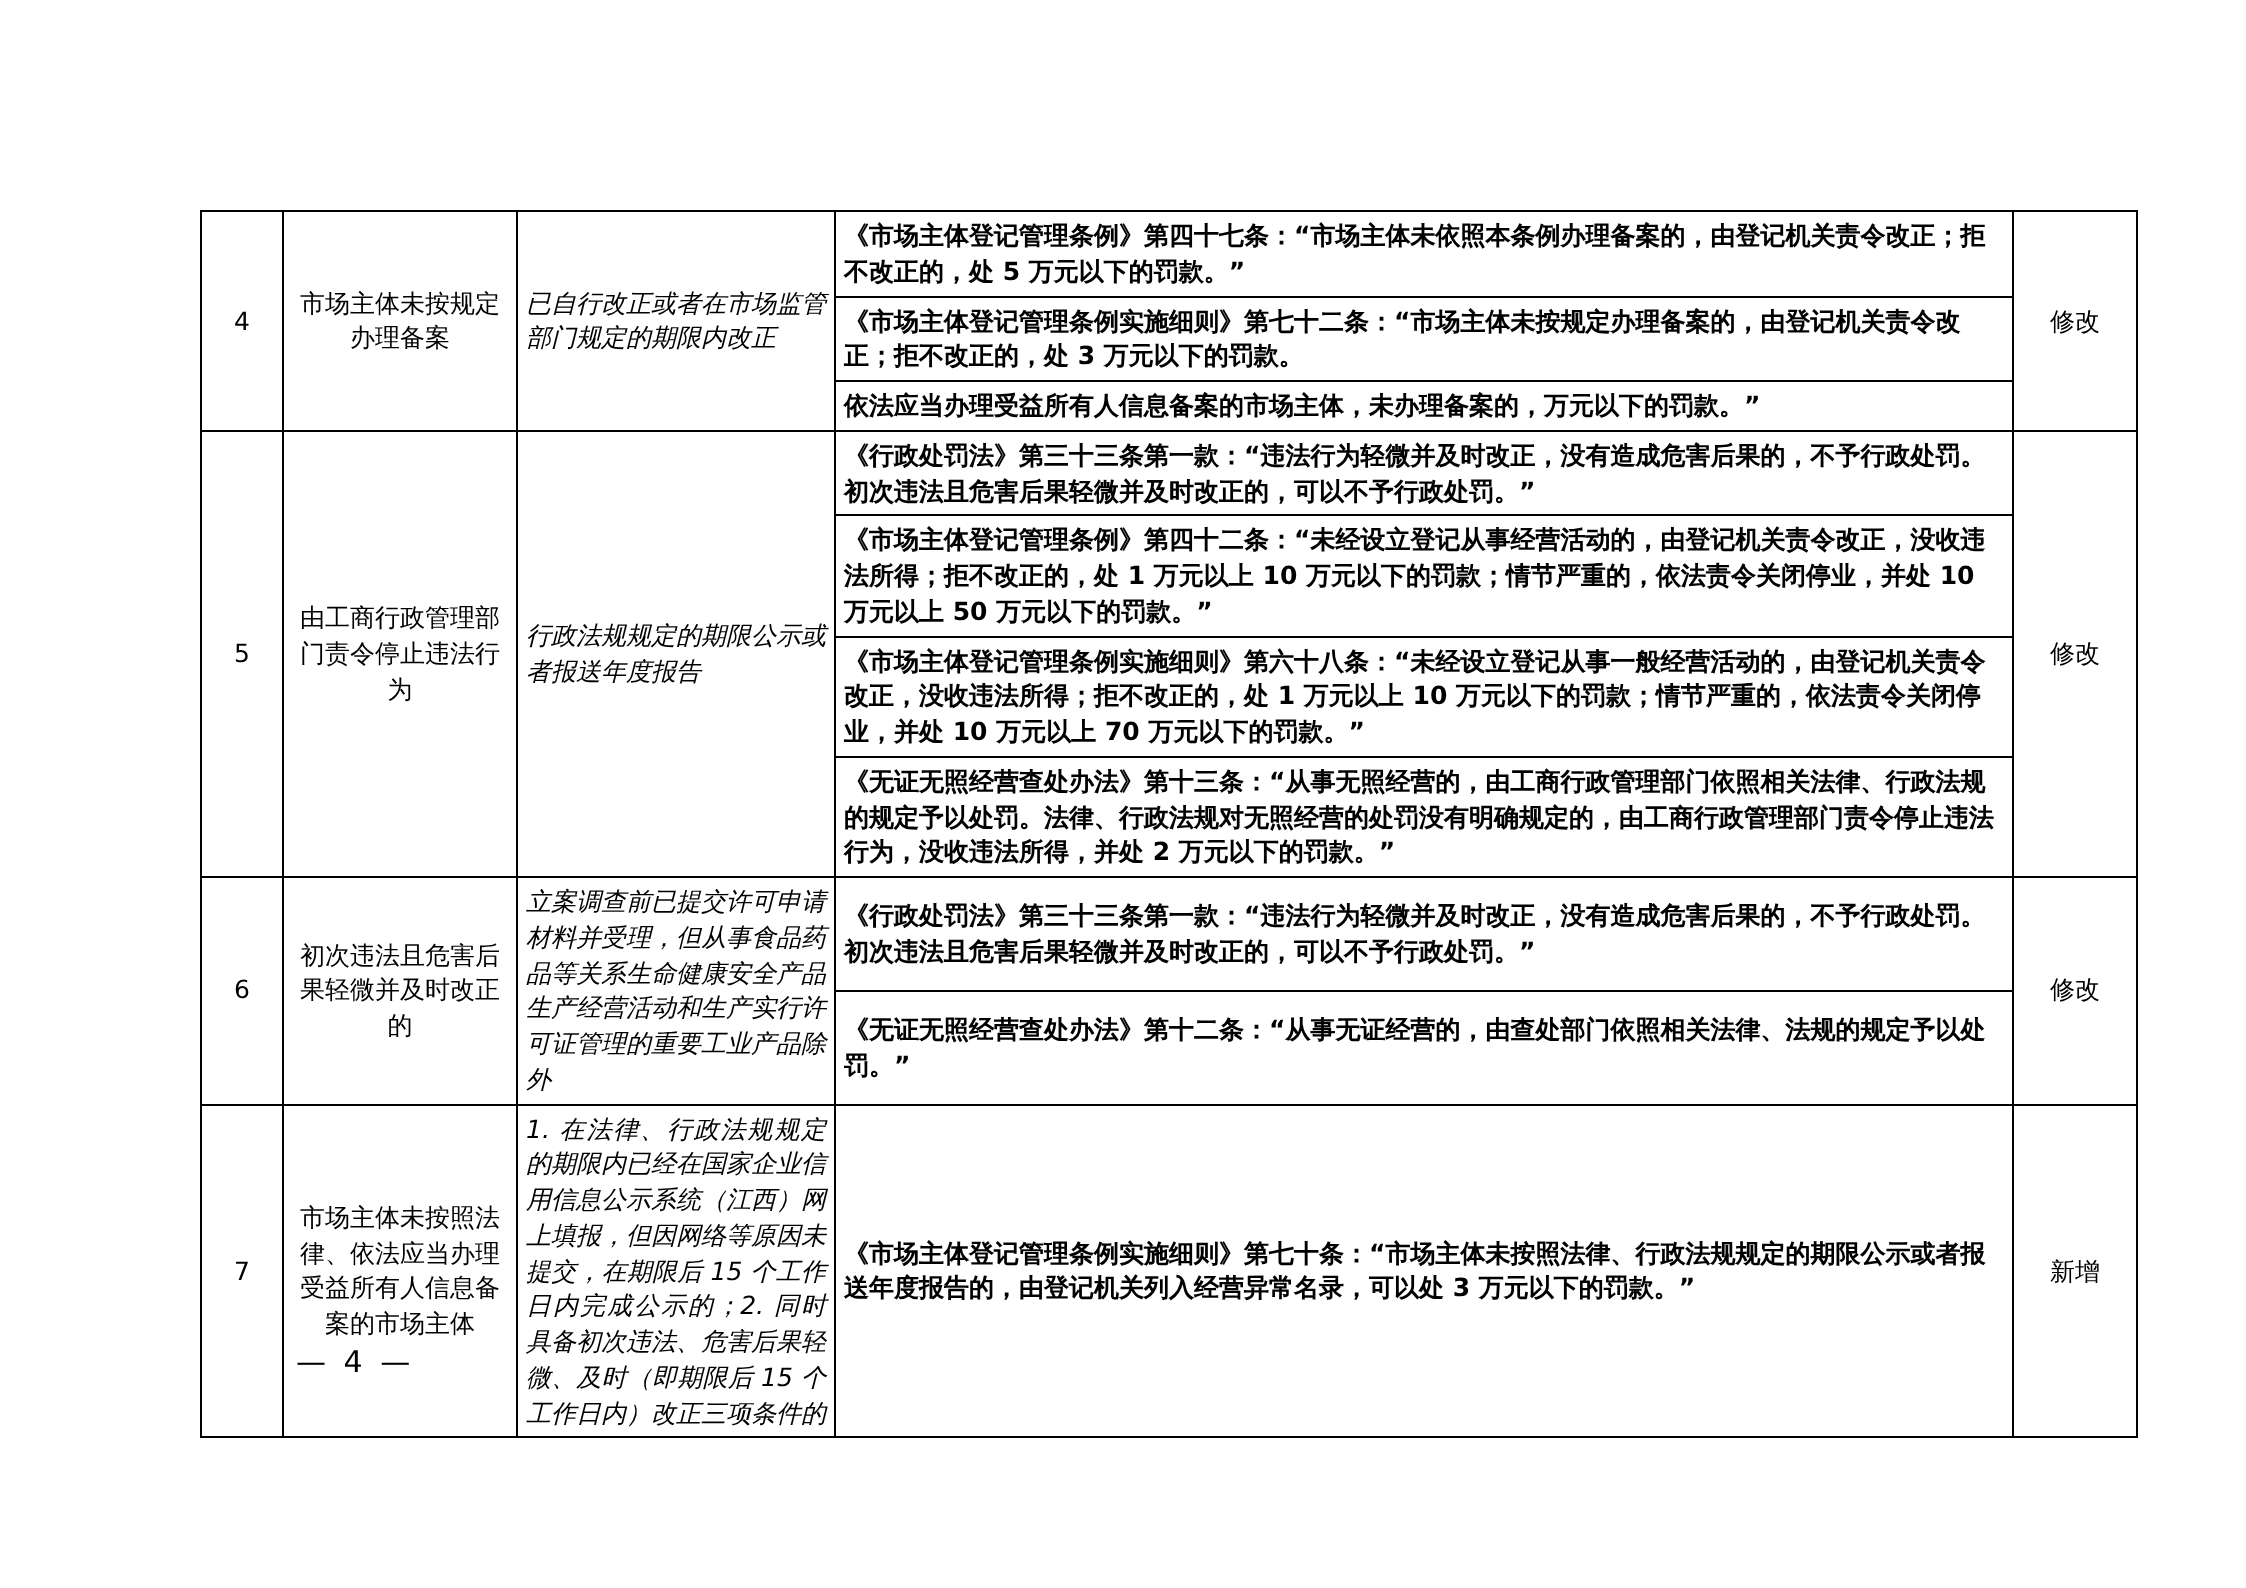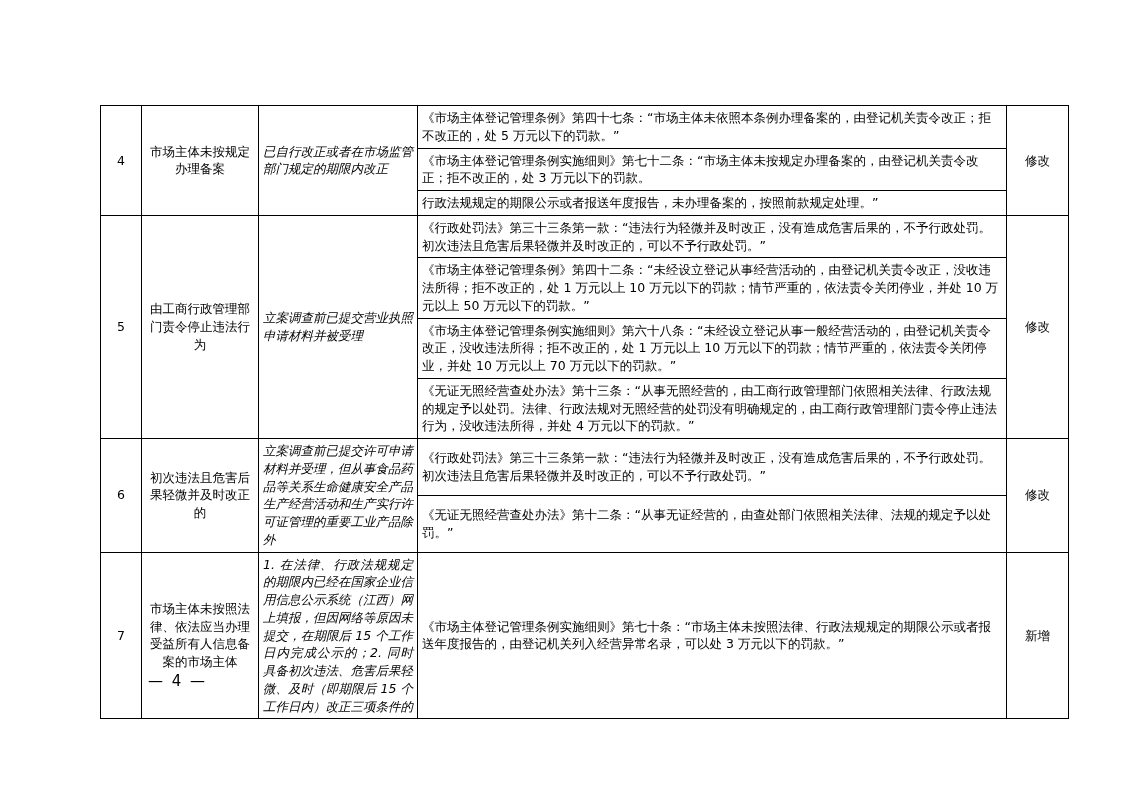--- a/index.html
+++ b/index.html
@@ -38,20 +38,21 @@
   }
   .col-num   { width: 32px;  text-align: center; }
   .col-item  { width: 108px; text-align: center; }
   .col-cond  { width: 150px; text-align: center; font-style: italic; }
   .col-basis { width: 580px; text-align: left; }
   .col-type  { width: 53px;  text-align: center; margin-left: 25px; }
 
   .basis-cell {
     padding: 3px 6px;
     text-indent: 0;
+    font-weight: bold;
   }
   .cond-cell {
     padding: 4px 5px;
     text-align: justify;
     text-justify: inter-ideograph;
   }
   .item-cell {
     padding: 4px 5px;
     text-align: center;
   }
@@ -75,38 +76,38 @@
         <td class="col-num" rowspan="3">4</td>
         <td class="col-item item-cell" rowspan="3">市场主体未按规定办理备案</td>
         <td class="col-cond cond-cell" rowspan="3">已自行改正或者在市场监管部门规定的期限内改正</td>
         <td class="col-basis basis-cell">《市场主体登记管理条例》第四十七条：“市场主体未依照本条例办理备案的，由登记机关责令改正；拒不改正的，处 5 万元以下的罚款。”</td>
         <td class="col-type" rowspan="3">修改</td>
       </tr>
       <tr>
         <td class="col-basis basis-cell">《市场主体登记管理条例实施细则》第七十二条：“市场主体未按规定办理备案的，由登记机关责令改正；拒不改正的，处 3 万元以下的罚款。</td>
       </tr>
       <tr>
-        <td class="col-basis basis-cell">行政法规规定的期限公示或者报送年度报告，未办理备案的，按照前款规定处理。”</td>
+        <td class="col-basis basis-cell">依法应当办理受益所有人信息备案的市场主体，未办理备案的，万元以下的罚款。”</td>
       </tr>
 
       <tr>
         <td class="col-num" rowspan="4">5</td>
         <td class="col-item item-cell" rowspan="4">由工商行政管理部门责令停止违法行为</td>
-        <td class="col-cond cond-cell" rowspan="4">立案调查前已提交营业执照申请材料并被受理</td>
+        <td class="col-cond cond-cell" rowspan="4">行政法规规定的期限公示或者报送年度报告</td>
         <td class="col-basis basis-cell">《行政处罚法》第三十三条第一款：“违法行为轻微并及时改正，没有造成危害后果的，不予行政处罚。初次违法且危害后果轻微并及时改正的，可以不予行政处罚。”</td>
         <td class="col-type" rowspan="4">修改</td>
       </tr>
       <tr>
         <td class="col-basis basis-cell">《市场主体登记管理条例》第四十二条：“未经设立登记从事经营活动的，由登记机关责令改正，没收违法所得；拒不改正的，处 1 万元以上 10 万元以下的罚款；情节严重的，依法责令关闭停业，并处 10 万元以上 50 万元以下的罚款。”</td>
       </tr>
       <tr>
         <td class="col-basis basis-cell">《市场主体登记管理条例实施细则》第六十八条：“未经设立登记从事一般经营活动的，由登记机关责令改正，没收违法所得；拒不改正的，处 1 万元以上 10 万元以下的罚款；情节严重的，依法责令关闭停业，并处 10 万元以上 70 万元以下的罚款。”</td>
       </tr>
       <tr>
-        <td class="col-basis basis-cell">《无证无照经营查处办法》第十三条：“从事无照经营的，由工商行政管理部门依照相关法律、行政法规的规定予以处罚。法律、行政法规对无照经营的处罚没有明确规定的，由工商行政管理部门责令停止违法行为，没收违法所得，并处 4 万元以下的罚款。”</td>
+        <td class="col-basis basis-cell">《无证无照经营查处办法》第十三条：“从事无照经营的，由工商行政管理部门依照相关法律、行政法规的规定予以处罚。法律、行政法规对无照经营的处罚没有明确规定的，由工商行政管理部门责令停止违法行为，没收违法所得，并处 2 万元以下的罚款。”</td>
       </tr>
 
       <tr>
         <td class="col-num" rowspan="2">6</td>
         <td class="col-item item-cell" rowspan="2">初次违法且危害后果轻微并及时改正的</td>
         <td class="col-cond cond-cell" rowspan="2">立案调查前已提交许可申请材料并受理，但从事食品药品等关系生命健康安全产品生产经营活动和生产实行许可证管理的重要工业产品除外</td>
         <td class="col-basis basis-cell">《行政处罚法》第三十三条第一款：“违法行为轻微并及时改正，没有造成危害后果的，不予行政处罚。初次违法且危害后果轻微并及时改正的，可以不予行政处罚。”</td>
         <td class="col-type" rowspan="2">修改</td>
       </tr>
       <tr>

